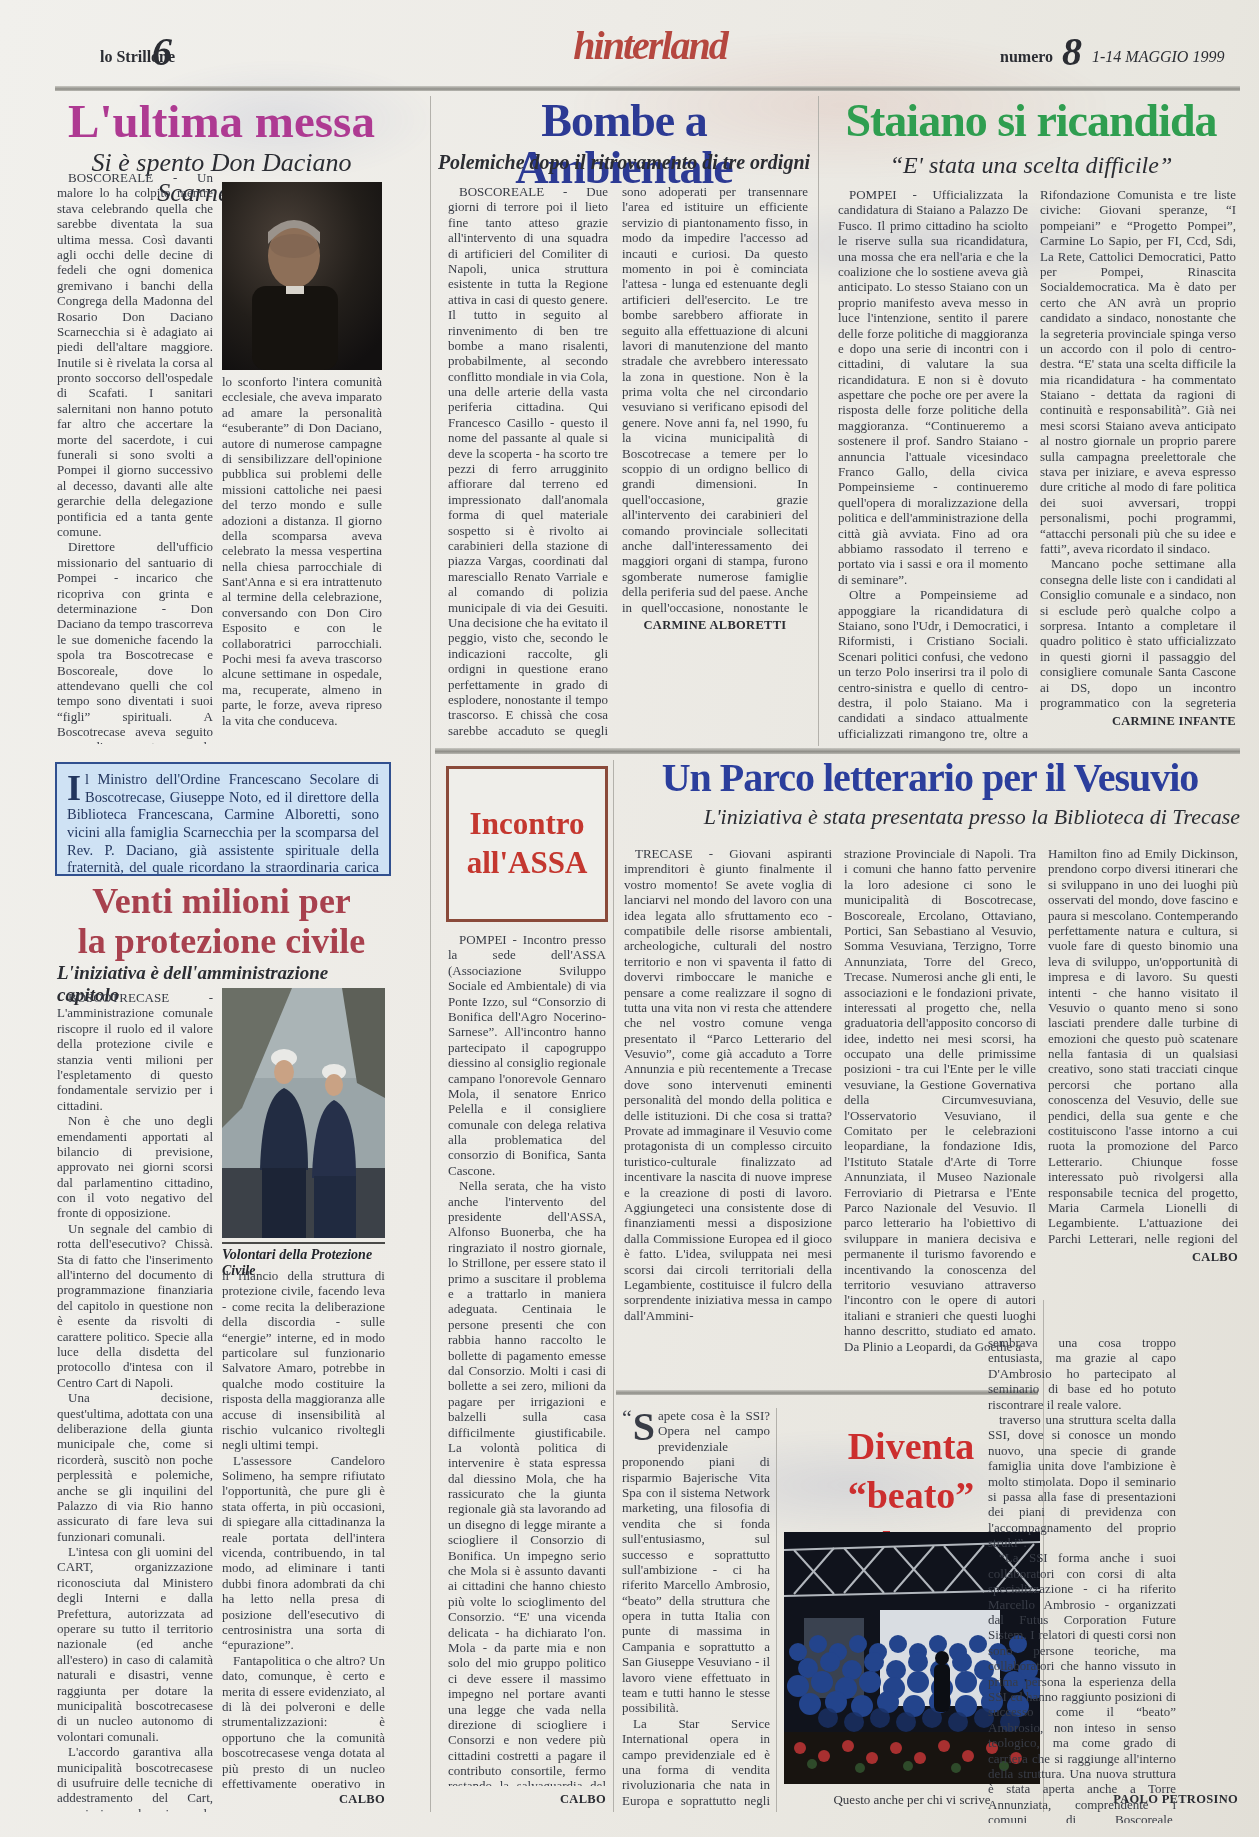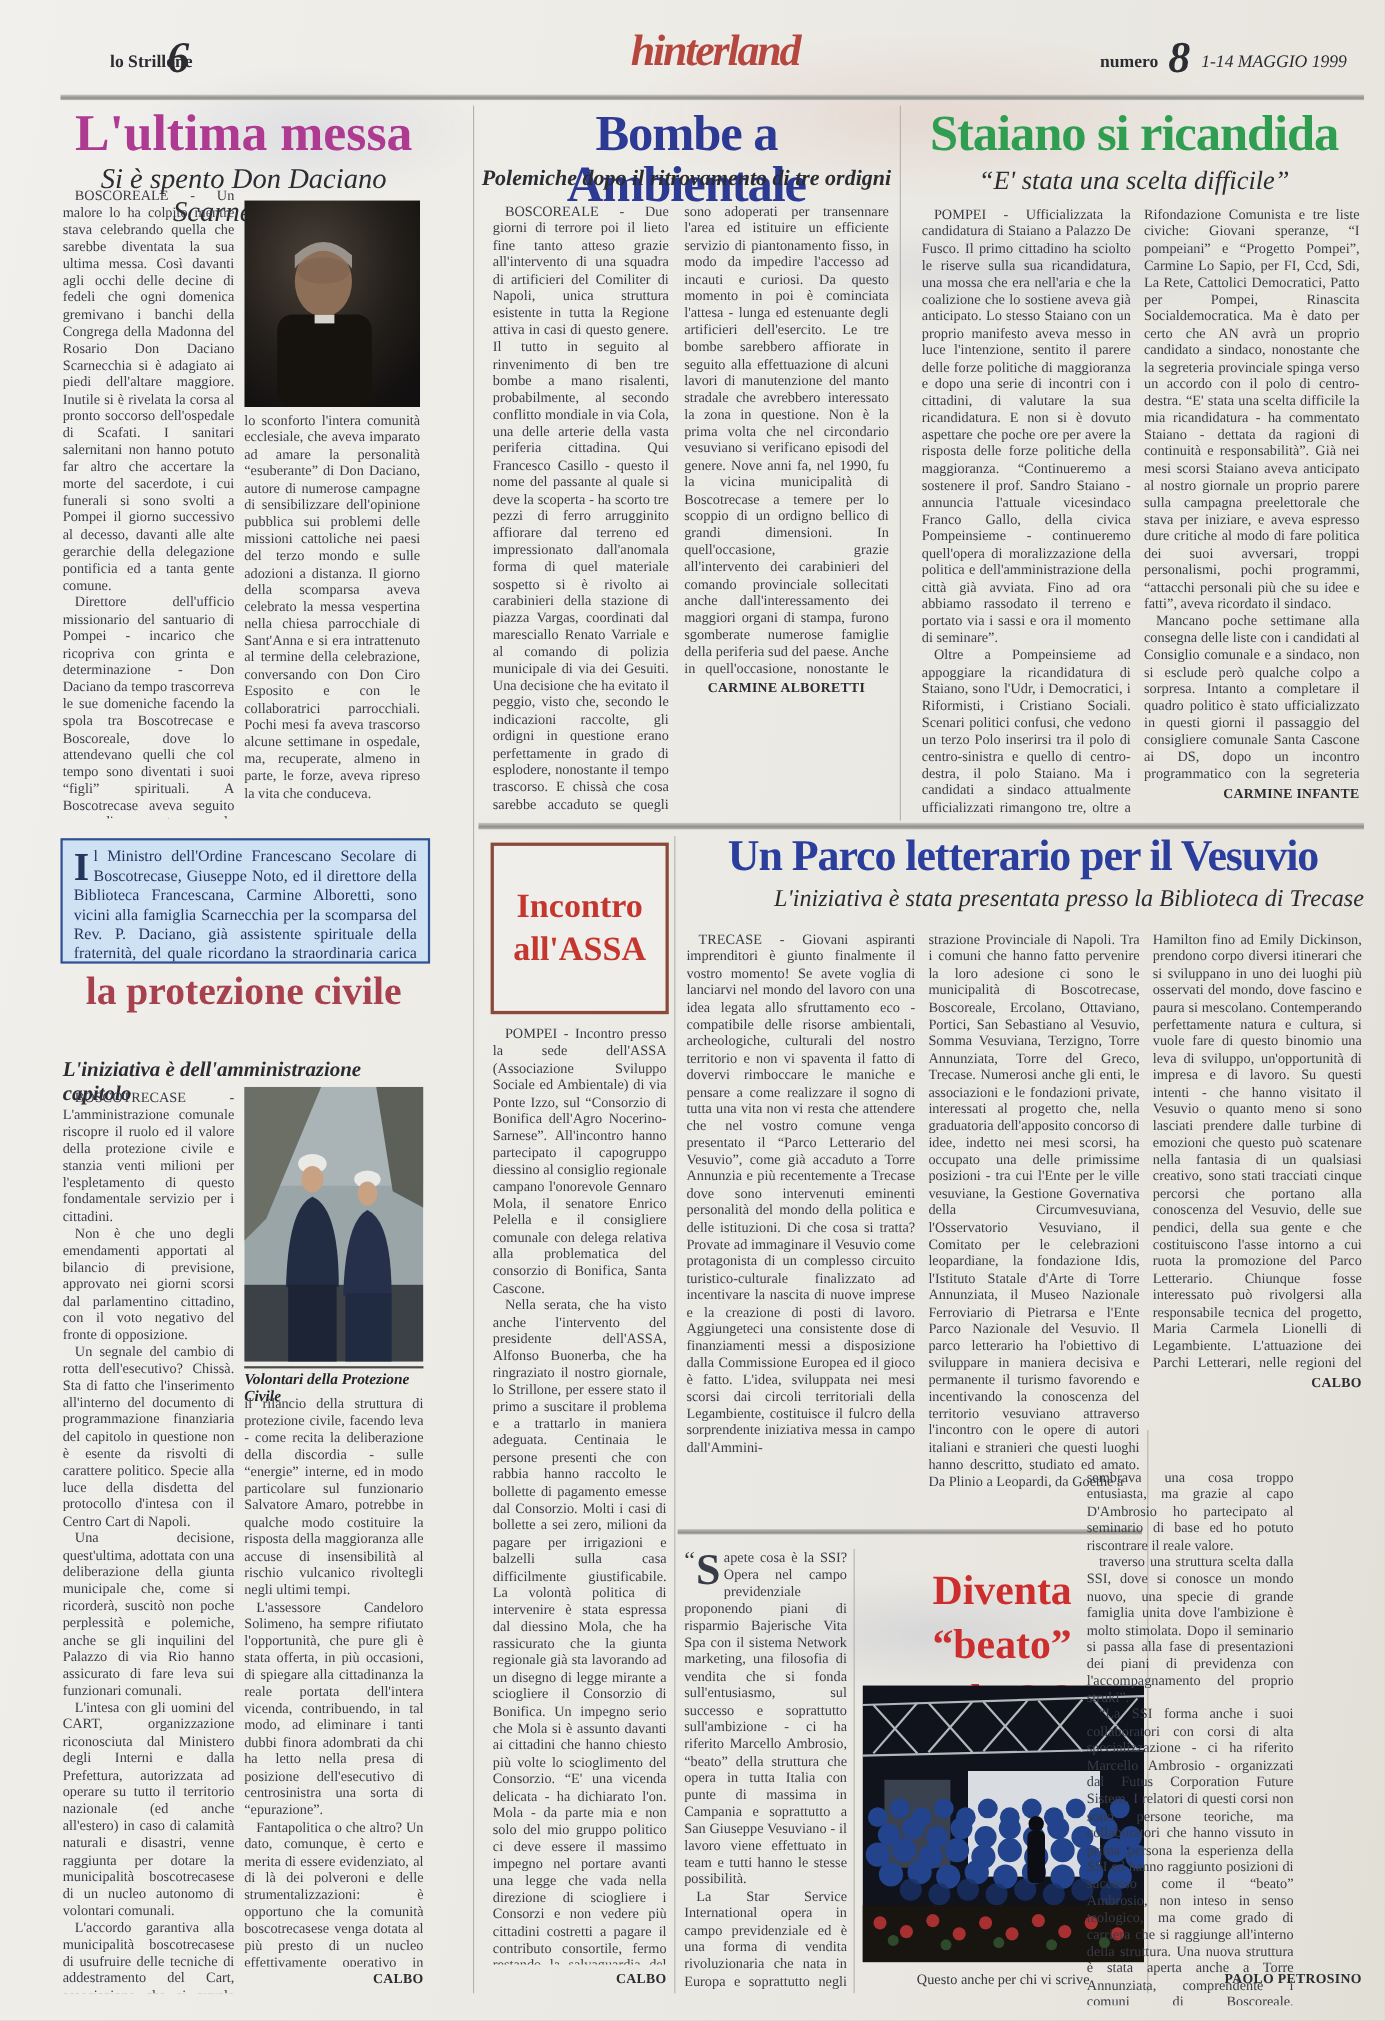--- a/index.html
+++ b/index.html
@@ -105,20 +105,21 @@
   </div>
   <div class="abs col cont" style="left:222px;top:374px;width:160px;height:382px;">
       <p>lo sconforto l'intera comunità ecclesiale, che aveva imparato ad amare la personalità “esuberante” di Don Daciano, autore di numerose campagne di sensibilizzare dell'opinione pubblica sui problemi delle missioni cattoliche nei paesi del terzo mondo e sulle adozioni a distanza. Il giorno della scomparsa aveva celebrato la messa vespertina nella chiesa parrocchiale di Sant'Anna e si era intrattenuto al termine della celebrazione, conversando con Don Ciro Esposito e con le collaboratrici parrocchiali. Pochi mesi fa aveva trascorso alcune settimane in ospedale, ma, recuperate, almeno in parte, le forze, aveva ripreso la vita che conduceva.</p>
     </div>
 
   <div class="abs bluebox" style="left:55px;top:762px;width:312px;height:96px;">
     <p>Il Ministro dell'Ordine Francescano Secolare di Boscotrecase, Giuseppe Noto, ed il direttore della Biblioteca Francescana, Carmine Alboretti, sono vicini alla famiglia Scarnecchia per la scomparsa del Rev. P. Daciano, già assistente spirituale della fraternità, del quale ricordano la straordinaria carica di umanità e la disponibilità verso il prossimo.</p>
   </div>
 
   <div class="abs headline hl-maroon" style="left:55px;top:882px;width:333px;">
+    <div>Venti milioni per</div>
     <div>la protezione civile</div>
   </div>
   <div class="abs subhead sh5" style="left:57px;top:962px;width:330px;">L'iniziativa è dell'amministrazione capitolo</div>
   <div class="abs col" style="left:57px;top:990px;width:156px;height:822px;">
       <p>BOSCOTRECASE - L'amministrazione comunale riscopre il ruolo ed il valore della protezione civile e stanzia venti milioni per l'espletamento di questo fondamentale servizio per i cittadini.</p>
       <p>Non è che uno degli emendamenti apportati al bilancio di previsione, approvato nei giorni scorsi dal parlamentino cittadino, con il voto negativo del fronte di opposizione.</p>
       <p>Un segnale del cambio di rotta dell'esecutivo? Chissà. Sta di fatto che l'inserimento all'interno del documento di programmazione finanziaria del capitolo in questione non è esente da risvolti di carattere politico. Specie alla luce della disdetta del protocollo d'intesa con il Centro Cart di Napoli.</p>
       <p>Una decisione, quest'ultima, adottata con una deliberazione della giunta municipale che, come si ricorderà, suscitò non poche perplessità e polemiche, anche se gli inquilini del Palazzo di via Rio hanno assicurato di fare leva sui funzionari comunali.</p>
       <p>L'intesa con gli uomini del CART, organizzazione riconosciuta dal Ministero degli Interni e dalla Prefettura, autorizzata ad operare su tutto il territorio nazionale (ed anche all'estero) in caso di calamità naturali e disastri, venne raggiunta per dotare la municipalità boscotrecasese di un nucleo autonomo di volontari comunali.</p>
       <p>L'accordo garantiva alla municipalità boscotrecasese di usufruire delle tecniche di addestramento del Cart, associazione che si avvale dell'esperienza di numerosi esperti, tra i quali figura il giovane responsabile della delegazione boscotrecasese Salvatore Morese che ha partecipato ad un'operazione internazionale in Bosnia per la ricostruzione delle scuole colpite dai bombardamenti.</p>

